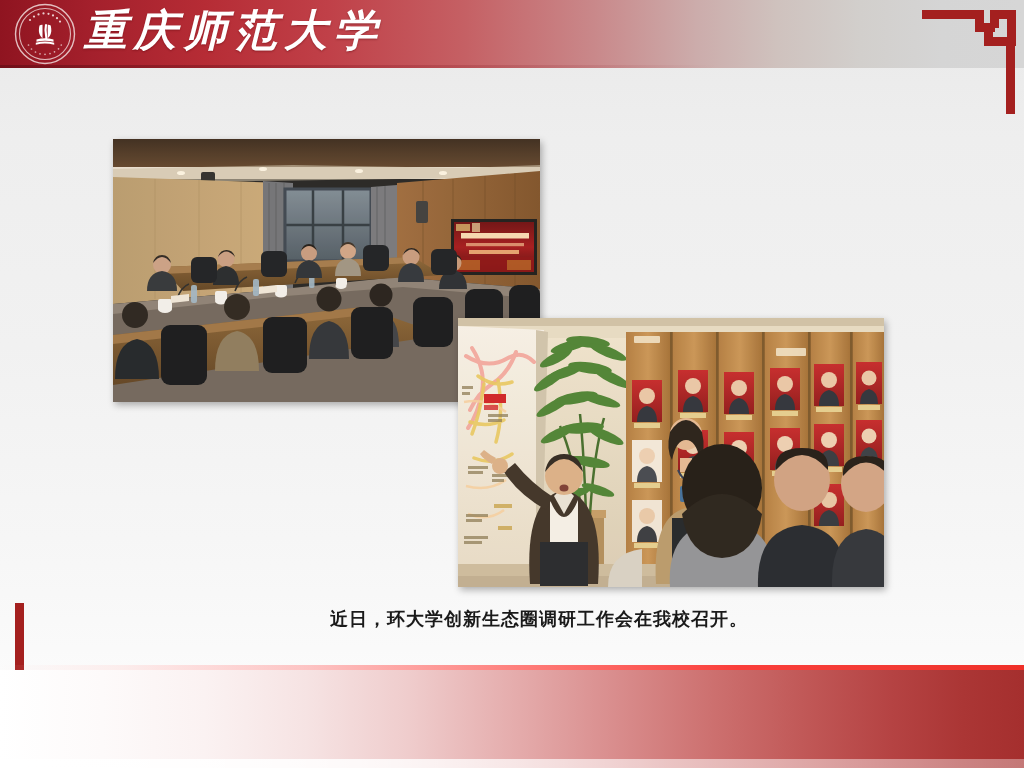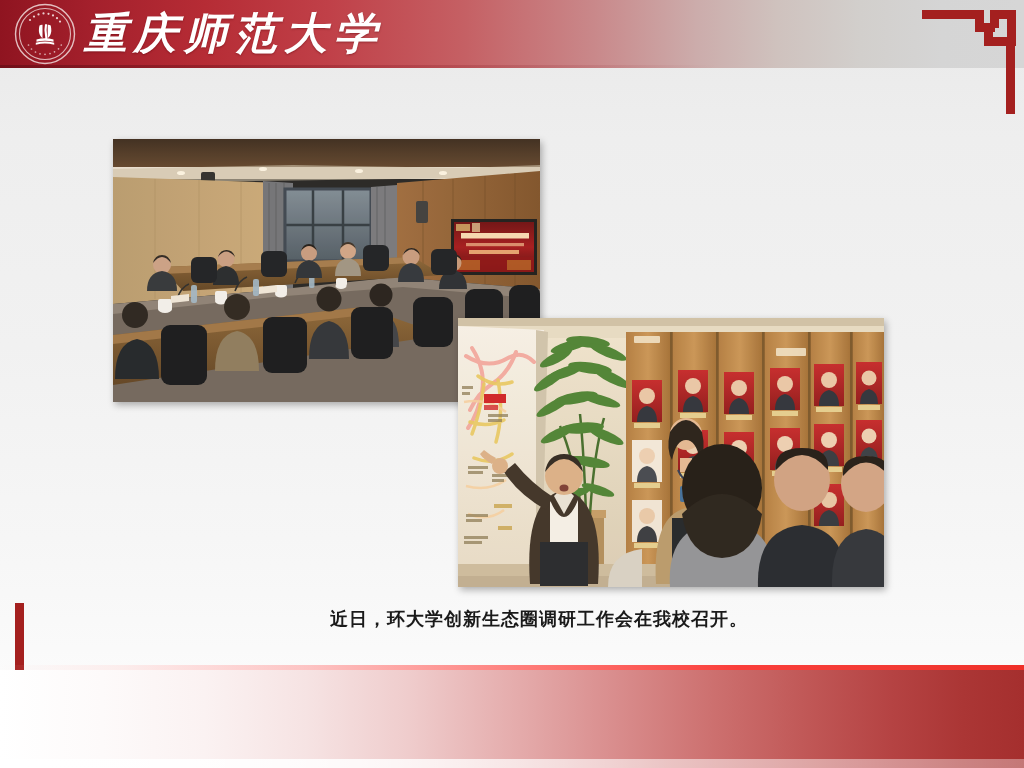--- a/index.html
+++ b/index.html
@@ -53,21 +53,21 @@
   }
   #school-logo svg { display: block; }
 
   
   #school-name {
     position: absolute;
     left: 84px; top: 3px;
     height: 62px;
     line-height: 62px;
     color: #ffffff;
-    font-family: Liberation Serif, serif;
+    font-family: Liberation Mono, monospace;
     font-size: 43px;
     font-weight: 700;
     font-style: italic;
     letter-spacing: 7px;
     white-space: nowrap;
     text-shadow: 0 1px 2px rgba(90,5,12,.45);
   }
 
   
   #ornament-top-right {

